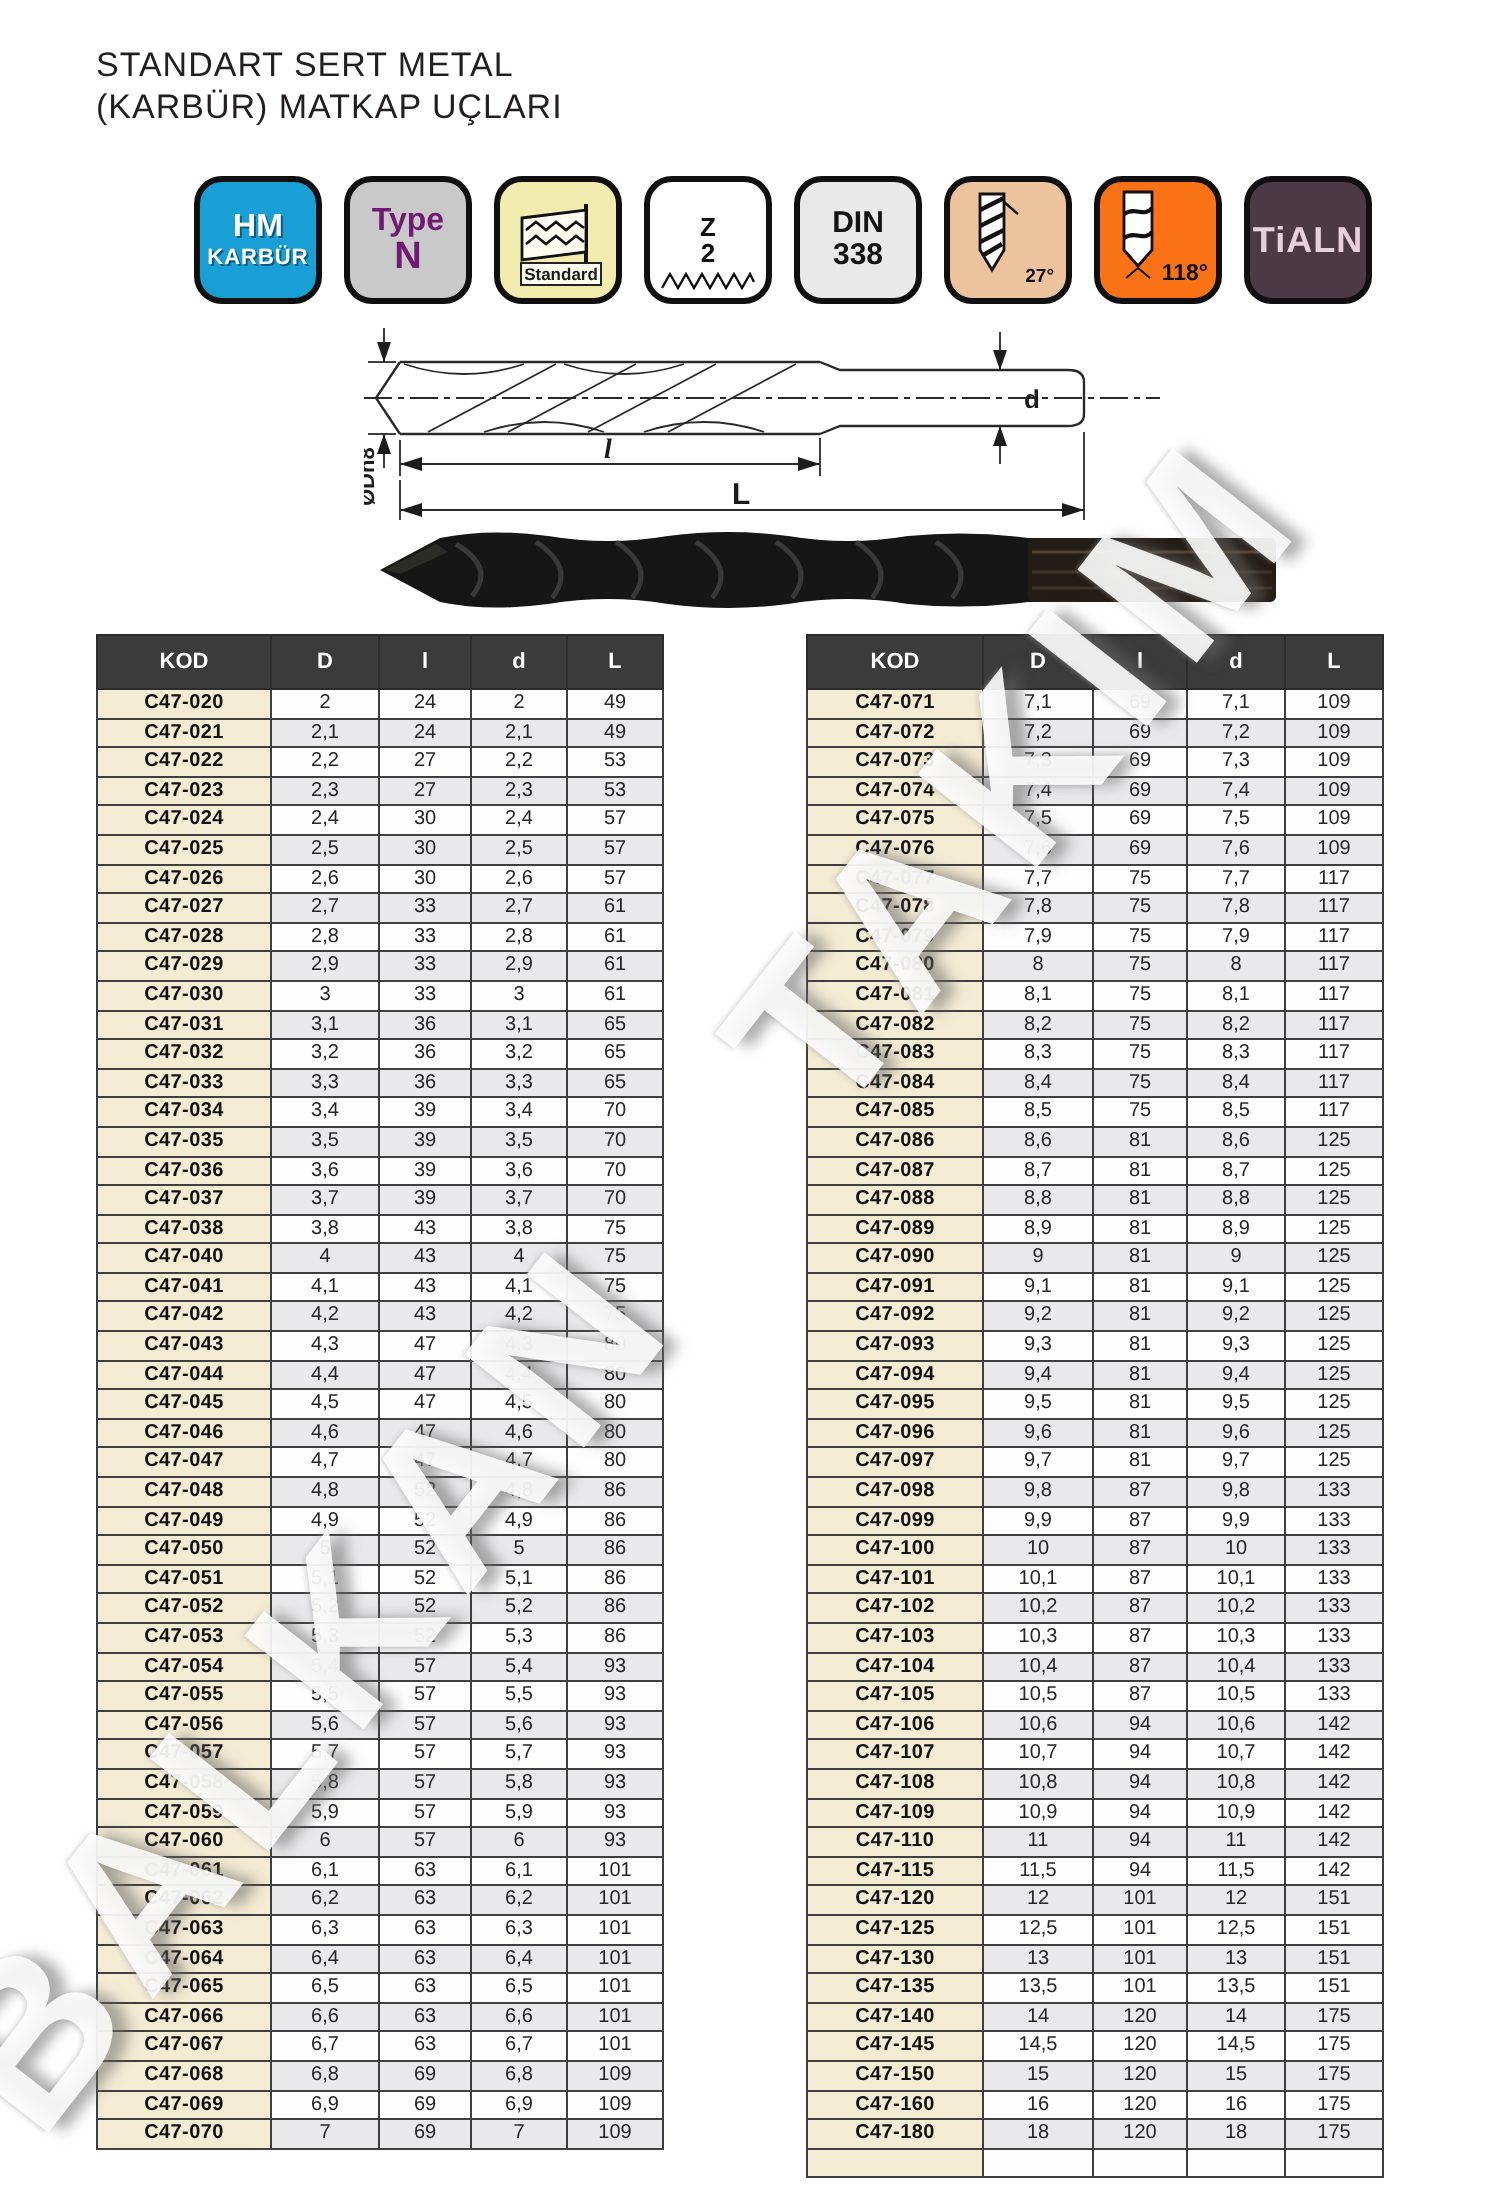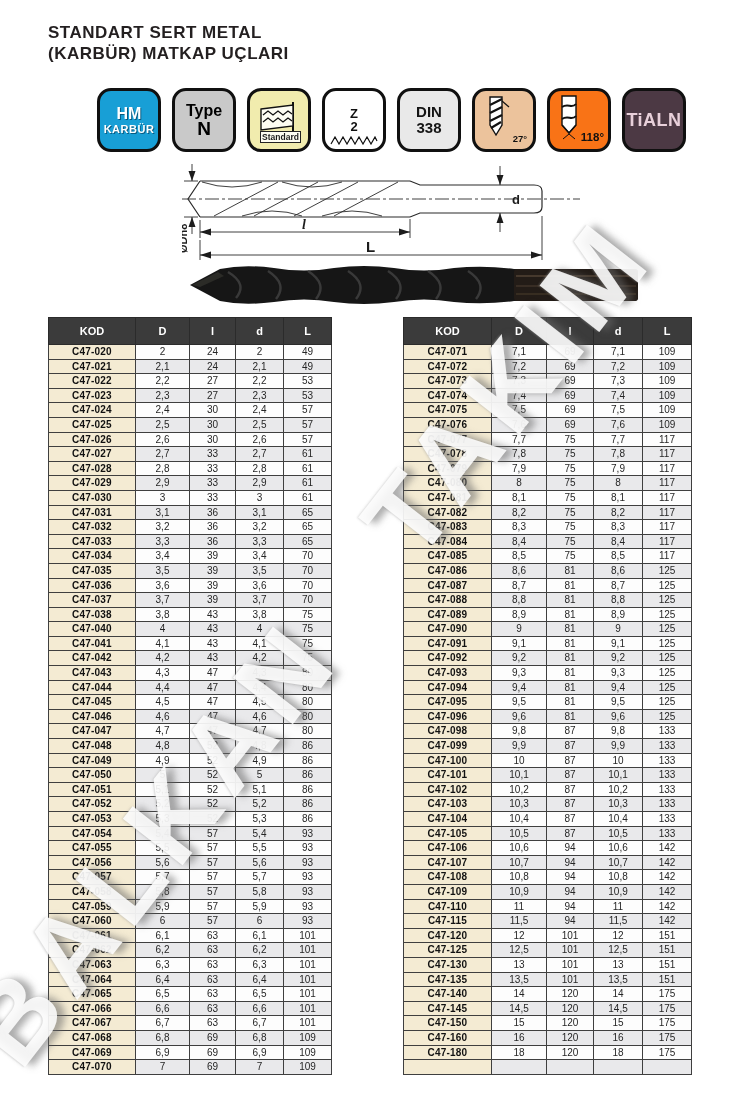--- a/index.html
+++ b/index.html
@@ -1,31 +1,31 @@
 <!DOCTYPE html>
 <html><head>
 <meta charset="utf-8">
 <style>
   html,body{margin:0;padding:0;background:#fff;}
   .page{position:relative;width:756px;height:1095px;background:#ffffff;overflow:hidden;
         font-family:"Liberation Sans",sans-serif;color:#1c1c1c;}
 
   
-  .title{position:absolute;left:48px;top:22px;font-weight:bold;font-size:17px;
+  .title{position:absolute;left:48px;top:22px;font-weight:normal;font-size:17px;
          line-height:21px;color:#231f20;letter-spacing:.5px;}
 
   
   .badges{position:absolute;left:97px;top:88px;display:flex;gap:11px;}
   .badge{width:64px;height:64px;border:3px solid #101010;border-radius:14px;box-sizing:border-box;
          display:flex;flex-direction:column;align-items:center;justify-content:center;
          background:#fff;font-weight:bold;position:relative;text-align:center;}
   .badge-hm{background:#189fd6;color:#fff;}
   .badge-hm .l1{font-size:16px;text-shadow:1px 1px 0 #0a5a80;}
   .badge-hm .l2{font-size:11px;letter-spacing:.5px;text-shadow:1px 1px 0 #0a5a80;}
-  .badge-type{background:#c9c9c9;color:#000000;}
+  .badge-type{background:#c9c9c9;color:#701a75;}
   .badge-type .l1{font-size:16px;line-height:17px;}
   .badge-type .l2{font-size:19px;line-height:19px;}
   .badge-standard{background:#f1ecae;}
   .badge-standard .std-label{position:absolute;bottom:6px;left:10px;right:7px;background:#fdfdf2;
         border:1px solid #222;font-size:8.5px;font-weight:bold;line-height:10px;}
   .badge-z2{background:#ffffff;color:#111;}
   .badge-z2 .l1{font-size:13px;line-height:13px;}
   .badge-z2 .l2{font-size:13px;line-height:13px;}
   .badge-z2 svg{position:absolute;bottom:4px;left:5px;}
   .badge-din{background:#e9e9e9;color:#141414;}
@@ -761,20 +761,27 @@
           <td>125</td>
         </tr>
         <tr>
           <td class="kod">C47-096</td>
           <td>9,6</td>
           <td>81</td>
           <td>9,6</td>
           <td>125</td>
         </tr>
         <tr>
+          <td class="kod">C47-097</td>
+          <td>9,7</td>
+          <td>81</td>
+          <td>9,7</td>
+          <td>125</td>
+        </tr>
+        <tr>
           <td class="kod">C47-098</td>
           <td>9,8</td>
           <td>87</td>
           <td>9,8</td>
           <td>133</td>
         </tr>
         <tr>
           <td class="kod">C47-099</td>
           <td>9,9</td>
           <td>87</td>

